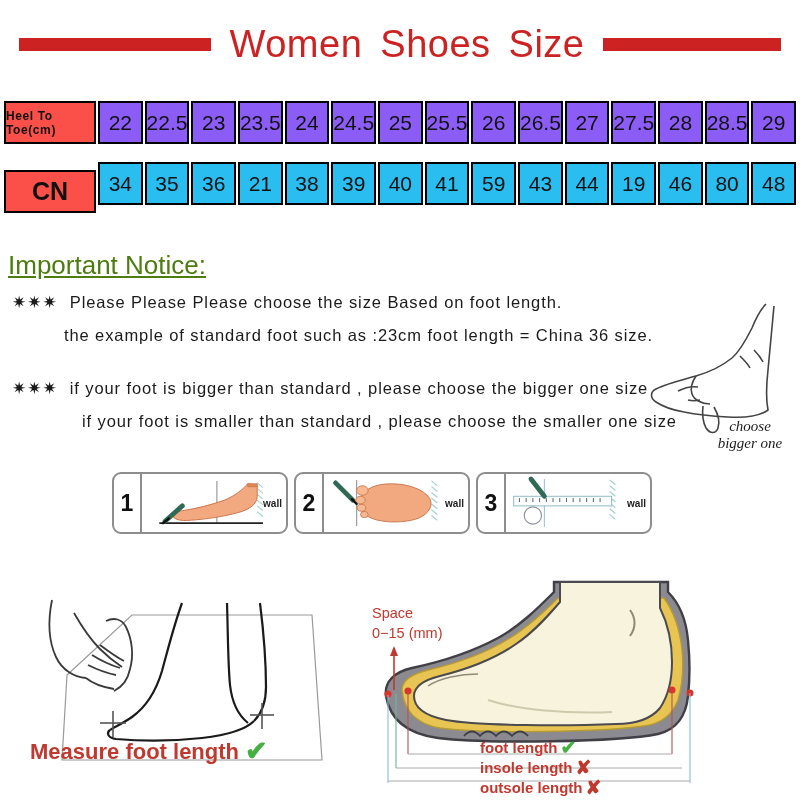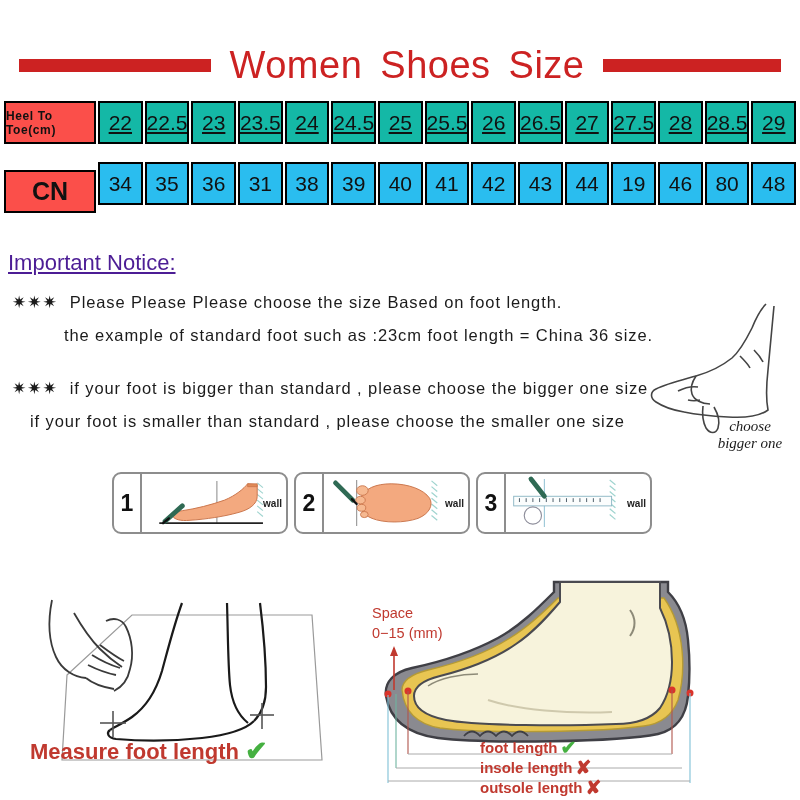--- a/index.html
+++ b/index.html
@@ -17,21 +17,20 @@
 
   
   .title-row {
     position: absolute;
     top: 18px; left: 0;
     width: 800px;
     height: 52px;
     display: flex;
     align-items: center;
     justify-content: center;
-    margin-top: 21px;
   }
   .title-bar {
     height: 13px;
     background: #cc2222;
     flex: 0 0 auto;
   }
   .title-bar.left  { width: 192px; margin-right: 10px; }
   .title-bar.right { width: 178px; margin-left: 10px; }
   .title-text {
     color: #cc2222;
@@ -76,48 +75,48 @@
   }
   .cell.label.big {
     font-size: 25px;
     font-weight: bold;
     margin-top: 8px;
   }
   .cell.v {
     flex: 1 1 0;
     min-width: 0;
   }
-  .row-cm .cell.v { background: #14b8a6; text-decoration: underline; }
+  .row-cm .cell.v { background: #8b5cf6; }
   .row-cn .cell.v { background: #2abdef; }
 
   
   .notice-title {
     position: absolute;
     top: 250px; left: 8px;
-    font-size: 22px;
-    color: #4c1d95;
+    font-size: 26px;
+    color: #4d7c0f;
     text-decoration: underline;
     font-family: "Liberation Sans", sans-serif;
   }
   .notice-block { position: absolute; color: #1b1b1b; }
   .notice-line {
     font-size: 16.5px;
     white-space: nowrap;
     letter-spacing: 0.9px;
     font-family: Liberation Sans, sans-serif;
   }
   .stars {
     letter-spacing: 1px;
     font-size: 17px;
     margin-right: 12px;
   }
   #notice-1 { top: 292px; left: 12px; }
   #notice-1 .notice-line + .notice-line { margin-top: 13px; margin-left: 52px; }
   #notice-2 { top: 378px; left: 12px; }
-  #notice-2 .notice-line + .notice-line { margin-top: 13px; margin-left: 18px; }
+  #notice-2 .notice-line + .notice-line { margin-top: 13px; margin-left: 70px; }
 
   
   .foot-sketch {
     position: absolute;
     top: 288px; left: 648px;
     width: 152px; height: 160px;
   }
   .foot-caption {
     position: absolute;
     top: 418px; left: 690px;
@@ -267,26 +266,26 @@
     <div class="cell v">28</div>
     <div class="cell v">28.5</div>
     <div class="cell v">29</div>
   </div>
 
   <div class="trow row-cn">
     <div class="cell label big">CN</div>
     <div class="cell v">34</div>
     <div class="cell v">35</div>
     <div class="cell v">36</div>
-    <div class="cell v">31</div>
+    <div class="cell v">21</div>
     <div class="cell v">38</div>
     <div class="cell v">39</div>
     <div class="cell v">40</div>
     <div class="cell v">41</div>
-    <div class="cell v">42</div>
+    <div class="cell v">59</div>
     <div class="cell v">43</div>
     <div class="cell v">44</div>
     <div class="cell v">19</div>
     <div class="cell v">46</div>
     <div class="cell v">80</div>
     <div class="cell v">48</div>
   </div>
 
 </div>
 

